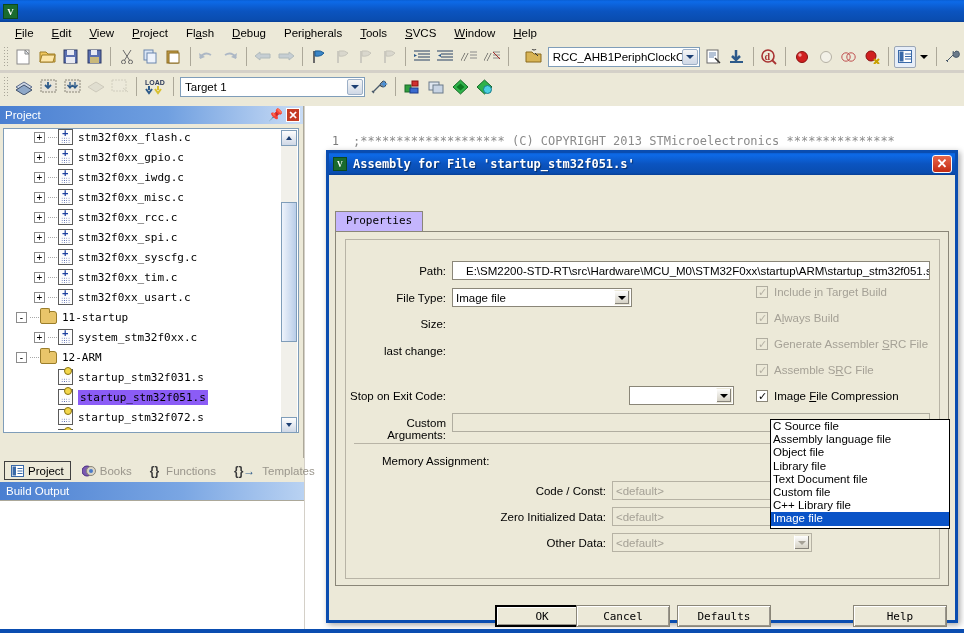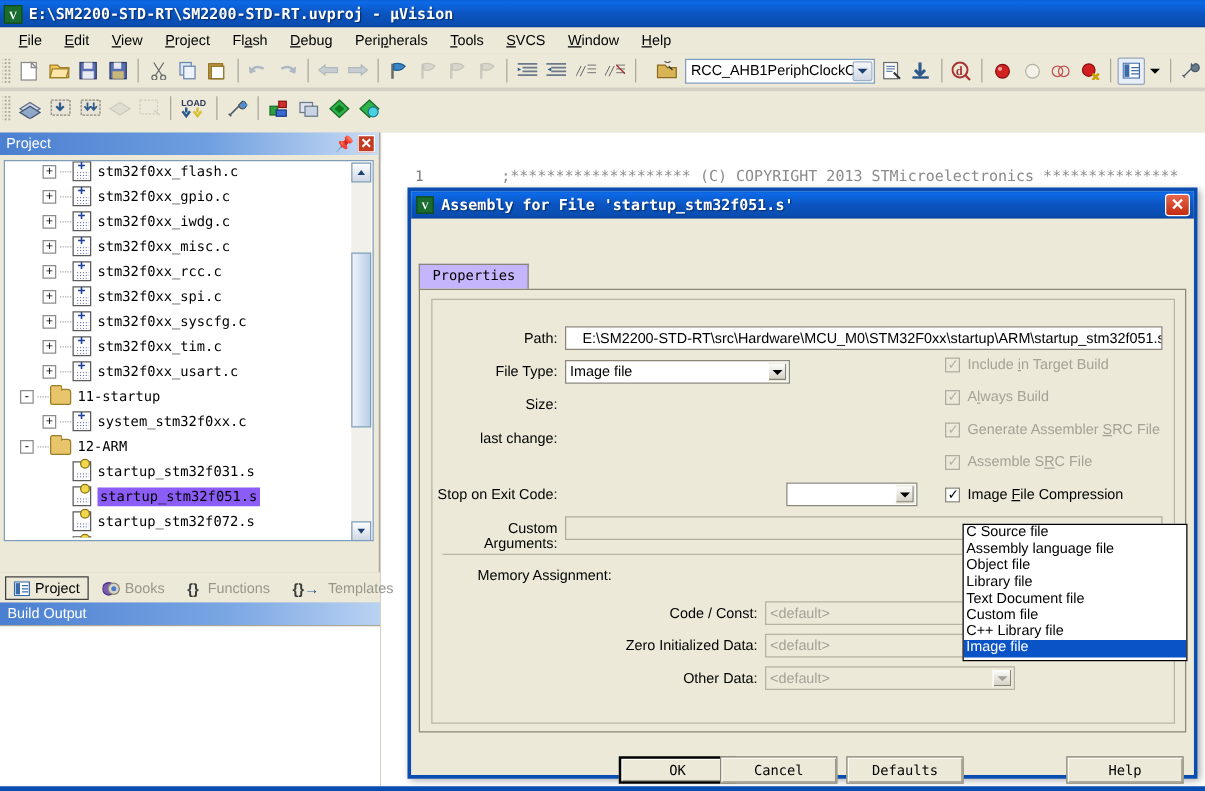--- a/index.html
+++ b/index.html
@@ -184,21 +184,21 @@
     border-radius:4px 4px 0 0; font-size:11.5px; font-weight:bold; color:#000;
     margin-left:9px;
   }
   .edtab .eico { width:13px; height:14px; position:relative; margin-right:5px; border:1px solid #5a5a5a; background:#fff; }
   .edtab .eico .dot { position:absolute; left:4px; top:-3px; width:7px;height:7px;border-radius:50%;
                       background:#f2d64b; border:1px solid #8a7410; }
   #edcode { position:absolute; left:0; top:24px; width:659px; height:503px; background:#fff;
             font-family:"DejaVu Sans Mono", monospace; font-size:12px; }
   .gut { position:absolute; left:0; top:0; width:40px; height:503px; background:#fff; }
   .lnum { position:absolute; right:6px; color:#7a7a7a; font-size:11.5px; }
-  .codeline { position:absolute; white-space:nowrap; color:#8a8a8a;margin-left:48px; }
+  .codeline { position:absolute; white-space:nowrap; color:#8a8a8a; }
 
   
   #dialog {
     position:absolute; left:326px; top:150px; width:632px; height:473px;
     background:#ece9d8; border:3px solid #0a4db0; box-shadow:2px 2px 6px rgba(0,0,0,.35);
   }
   #dlgtitle {
     height:22px; background: linear-gradient(to bottom, #0a5fd4 0%, #0d6ae8 8%, #0b54c0 50%, #0a4db0 90%, #083f96 100%);
     display:flex; align-items:center; padding-left:4px;
   }
@@ -283,21 +283,20 @@
 
   #statusline { position:absolute; left:0; top:629px; width:964px; height:4px; background:#0a4db0; }
 </style>
 </head>
 <body>
 
 <div id="app">
 
   <div id="titlebar">
     <div class="tico">V</div>
-    <div class="ttext">E:\SM2200-STD-RT\SM2200-STD-RT.uvproj - µVision</div>
   </div>
 
   <div id="menubar">
       <div class="mi"><u>F</u>ile</div>
       <div class="mi"><u>E</u>dit</div>
       <div class="mi"><u>V</u>iew</div>
       <div class="mi"><u>P</u>roject</div>
       <div class="mi">Fl<u>a</u>sh</div>
       <div class="mi"><u>D</u>ebug</div>
       <div class="mi">Peri<u>p</u>herals</div>
@@ -540,20 +539,26 @@
     </div>
     <div class="tbsep"></div>
     <div class="tbi" style="width:26px;">
       <svg width="22" height="17">
           <text x="1" y="7" font-size="7" font-weight="bold" fill="#2d3a5a" font-family="Liberation Sans, sans-serif">LOAD</text>
           <path d="M5 8 v4 M2 11 l3 4 l3 -4" stroke="#2d5a8a" stroke-width="2" fill="none"></path>
           <path d="M14 8 v4 M11 11 l3 4 l3 -4" stroke="#d8c030" stroke-width="2" fill="none"></path>
         </svg>
     </div>
     <div class="tbsep"></div>
+    <div class="combo" style="width:185px;">
+      <span class="ctext" style="width:164px;">Target 1</span>
+      <span class="arrowbtn">
+          <i></i>
+        </span>
+    </div>
     <div class="tbi">
       <svg width="17" height="16">
           <path d="M2 13 l7 -7 M1 12 l2 2" stroke="#4a5a6a" stroke-width="1.4"></path>
           <path d="M9 5 a3 3 0 1 0 3 -3 Z" fill="#7a8a9a" stroke="#3a4a5a"></path>
           <path d="M13 1 l1 3 l3 1 l-3 1 l-1 3 l-1 -3 l-3 -1 l3 -1 Z" fill="#4a90d8"></path>
         </svg>
     </div>
     <div class="tbsep"></div>
     <div class="tbi">
       <svg width="17" height="15">

